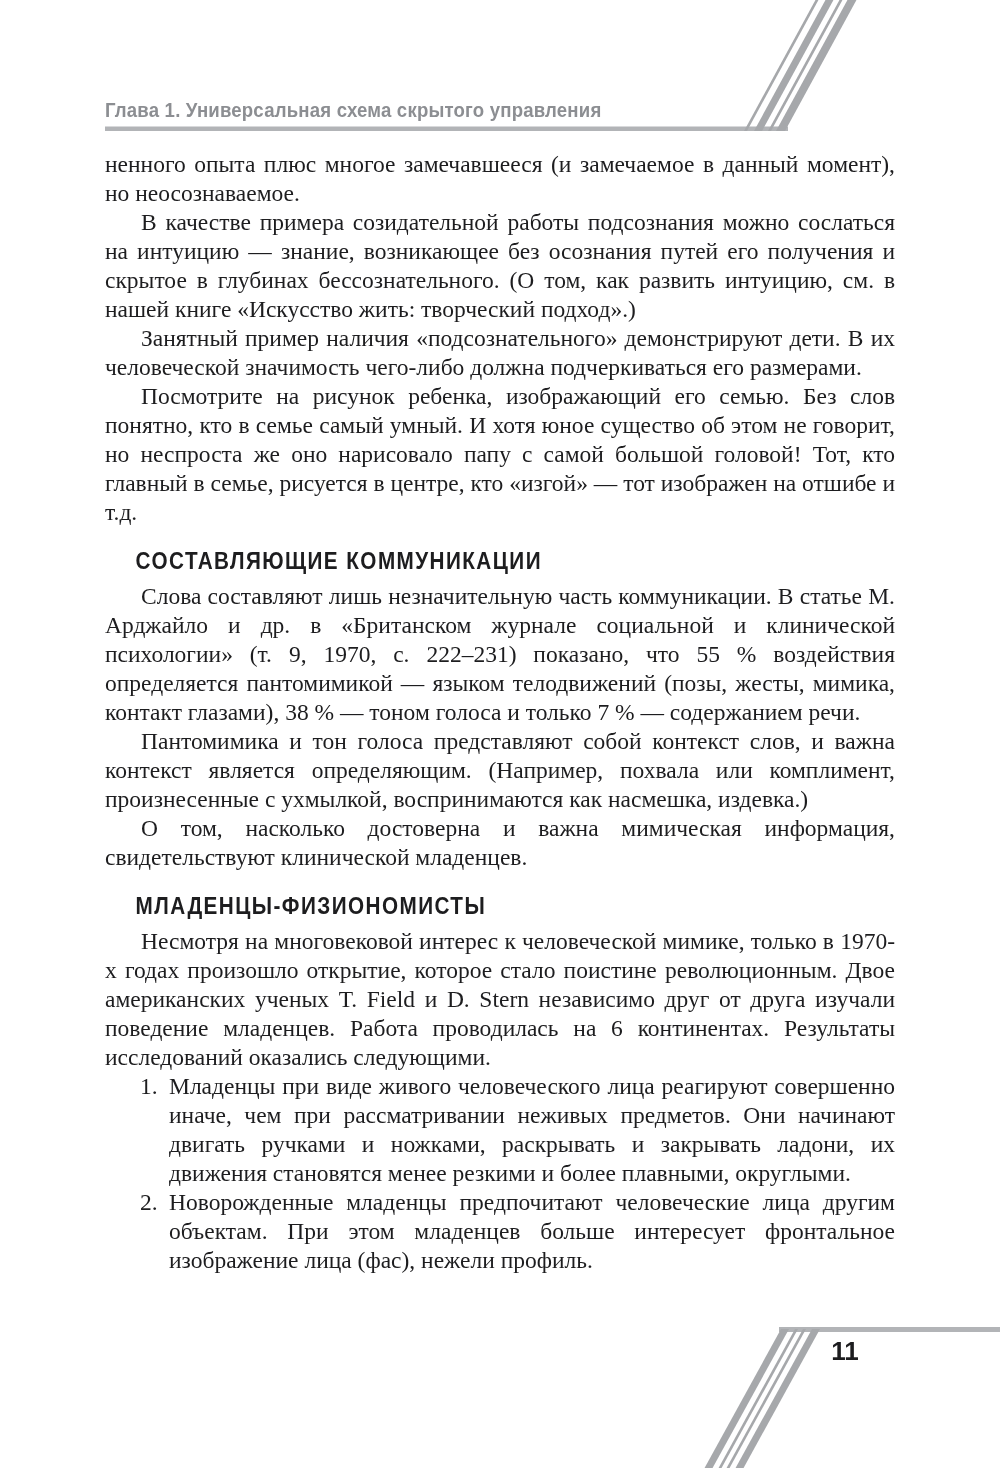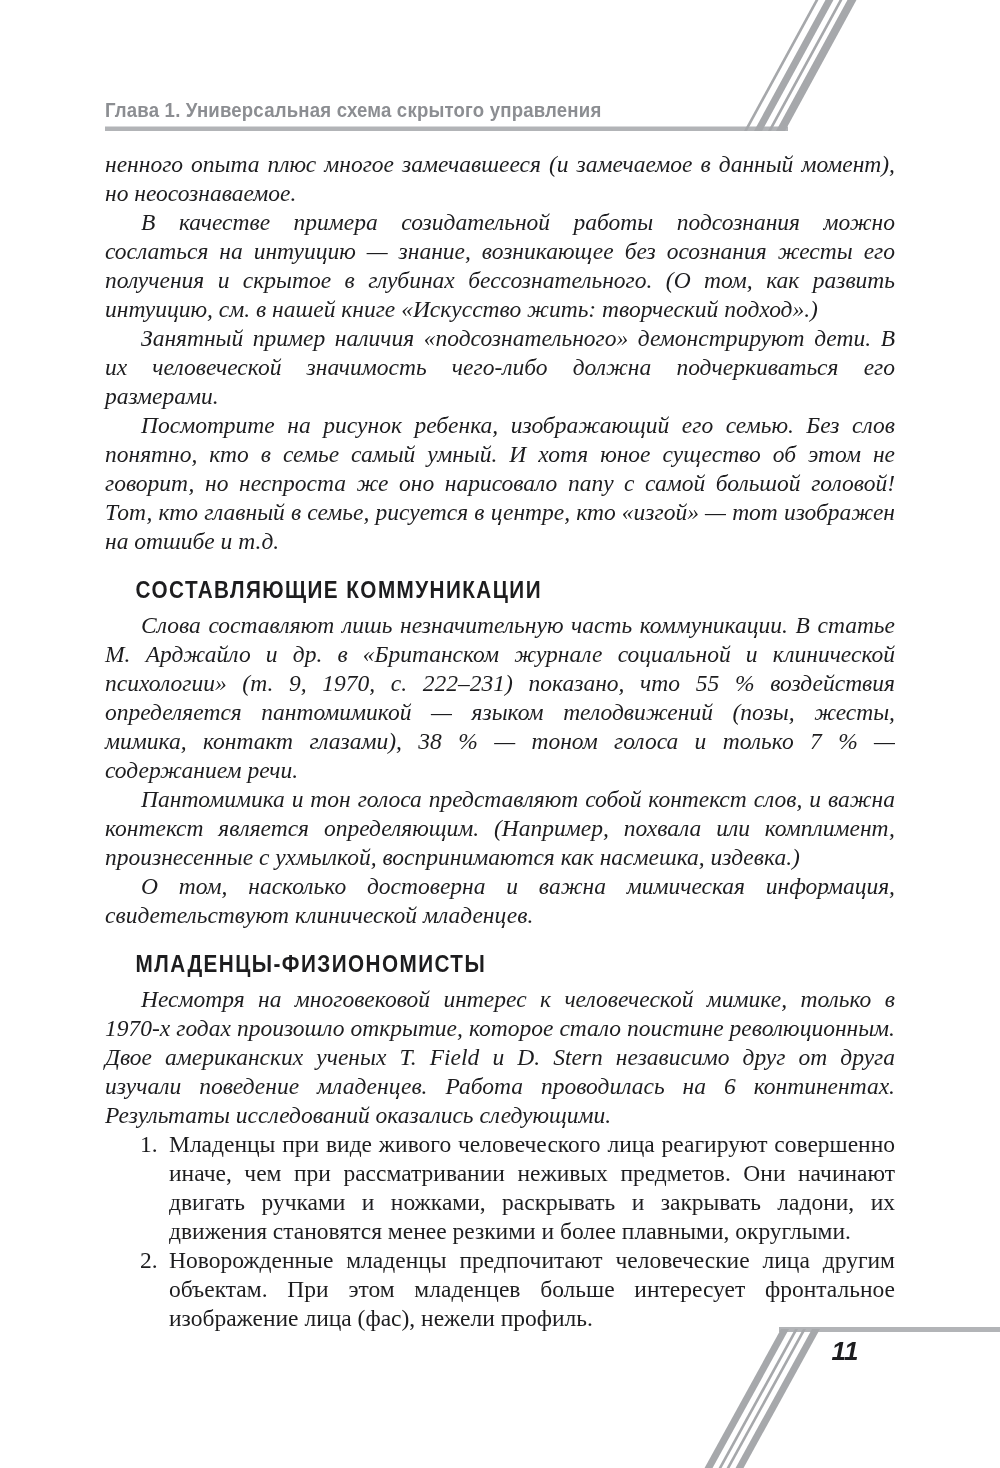--- a/index.html
+++ b/index.html
@@ -34,21 +34,21 @@
     transform:scaleX(0.93);transform-origin:left top;
     letter-spacing:0.2px;white-space:nowrap;
   }
   
   .body-text{
     position:absolute;left:105px;top:150px;width:790px;
     font-size:23.5px;line-height:29px;
     color:var(--text-black,#1d1d1f);
     text-align:justify;
   }
-  .para{margin:0;text-indent:36px;font-style:italic;}
+  .para{margin:0;text-indent:36px;}
   .para.continuation{text-indent:0;}
   .section-heading{
     font-family:"Liberation Sans", sans-serif;
     font-weight:700;font-size:23px;line-height:26px;
     letter-spacing:1.6px;
     color:var(--text-black,#1d1d1f);
     margin:21px 0 8px 0;padding-left:34px;
     transform:scaleX(0.9);transform-origin:left center;
     white-space:nowrap;
   }
@@ -56,21 +56,20 @@
   .list-item{display:flex;}
   .list-num{flex:0 0 29px;}
   .list-text{flex:1;text-align:justify;}
   
   .page-number{
     position:absolute;left:818px;top:1337px;width:54px;
     font-family:"Liberation Sans", sans-serif;
     font-weight:700;font-size:26px;line-height:28px;
     color:var(--text-black,#1d1d1f);
     text-align:center;
-    font-style:italic;
   }
 </style>
 </head>
 <body>
 
 <div class="page">
 
   <svg class="decor-layer" width="1000" height="1468" viewBox="0 0 1000 1468" xmlns="http://www.w3.org/2000/svg">
 
     <rect class="decor-rule" x="105" y="126.5" width="683" height="4.5"></rect>
@@ -90,21 +89,21 @@
       <polygon class="decor-stripe" points="803,1329 806,1329 729,1469 726,1469"></polygon>
       <polygon class="decor-stripe" points="812,1329 820,1329 743,1469 735,1469"></polygon>
     </g>
   </svg>
 
   <div class="running-head">Глава 1. Универсальная схема скрытого управления</div>
 
   <div class="body-text">
 
     <p class="para continuation">ненного опыта плюс многое замечавшееся (и замечаемое в данный момент), но неосознаваемое.</p>
-    <p class="para">В качестве примера созидательной работы подсознания можно сослаться на интуицию — знание, возникающее без осознания жесты его получения и скрытое в глубинах бессознательного. (О том, как развить интуицию, см. в нашей книге «Искусство жить: творческий подход».)</p>
+    <p class="para">В качестве примера созидательной работы подсознания можно сослаться на интуицию — знание, возникающее без осознания путей его получения и скрытое в глубинах бессознательного. (О том, как развить интуицию, см. в нашей книге «Искусство жить: творческий подход».)</p>
     <p class="para">Занятный пример наличия «подсознательного» демонстрируют дети. В их человеческой значимость чего-либо должна подчеркиваться его размерами.</p>
     <p class="para">Посмотрите на рисунок ребенка, изображающий его семью. Без слов понятно, кто в семье самый умный. И хотя юное существо об этом не говорит, но неспроста же оно нарисовало папу с самой большой головой! Тот, кто главный в семье, рисуется в центре, кто «изгой» — тот изображен на отшибе и т.д.</p>
 
     <div class="section-heading">СОСТАВЛЯЮЩИЕ КОММУНИКАЦИИ</div>
 
     <p class="para">Слова составляют лишь незначительную часть коммуникации. В статье М. Арджайло и др. в «Британском журнале социальной и клинической психологии» (т. 9, 1970, с. 222–231) показано, что 55 % воздействия определяется пантомимикой — языком телодвижений (позы, жесты, мимика, контакт глазами), 38 % — тоном голоса и только 7 % — содержанием речи.</p>
     <p class="para">Пантомимика и тон голоса представляют собой контекст слов, и важна контекст является определяющим. (Например, похвала или комплимент, произнесенные с ухмылкой, воспринимаются как насмешка, издевка.)</p>
     <p class="para">О том, насколько достоверна и важна мимическая информация, свидетельствуют клинической младенцев.</p>
 
     <div class="section-heading">МЛАДЕНЦЫ-ФИЗИОНОМИСТЫ</div>

